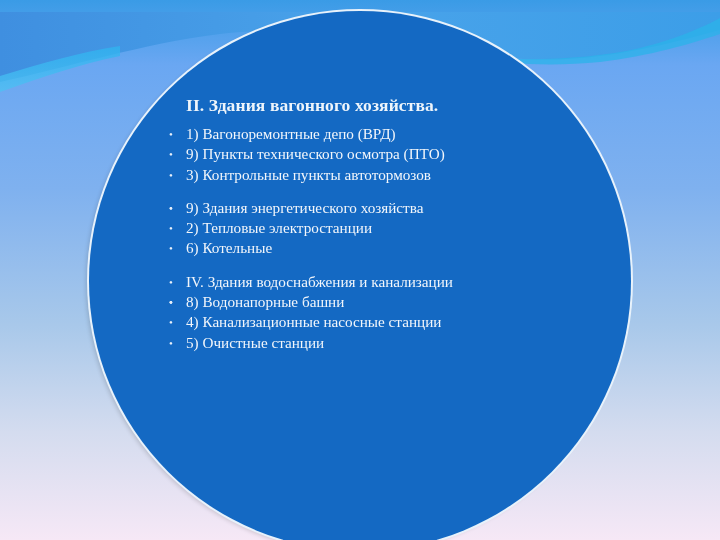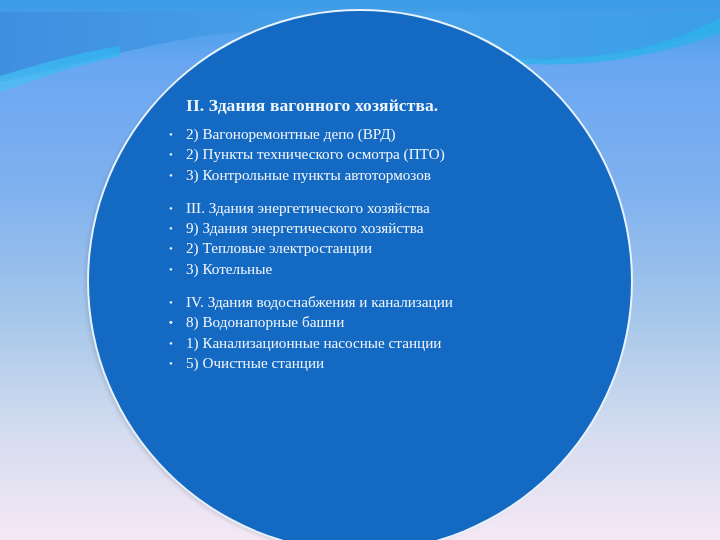--- a/index.html
+++ b/index.html
@@ -104,69 +104,68 @@
   </svg>
 
   <div class="ellipse"></div>
 
   <div class="content">
     <div class="title">II. Здания вагонного хозяйства.</div>
 
     <ul class="group">
       <li>
         <span class="bullet">•</span>
-        <span>2) Вагоноремонтные депо (ВРД)</span>
+        <span>1) Вагоноремонтные депо (ВРД)</span>
       </li>
       <li>
         <span class="bullet">•</span>
-        <span>2) Пункты технического осмотра (ПТО)</span>
+        <span>9) Пункты технического осмотра (ПТО)</span>
       </li>
       <li>
         <span class="bullet">•</span>
         <span>3) Контрольные пункты автотормозов</span>
       </li>
     </ul>
 
     <ul class="group">
       <li>
         <span class="bullet">•</span>
-        <span>III. Здания энергетического хозяйства</span>
       </li>
       <li>
         <span class="bullet">•</span>
         <span>9) Здания энергетического хозяйства</span>
       </li>
       <li>
         <span class="bullet">•</span>
         <span>2) Тепловые электростанции</span>
       </li>
       <li>
         <span class="bullet">•</span>
-        <span>3) Котельные</span>
+        <span>6) Котельные</span>
       </li>
     </ul>
 
     <ul class="group">
       <li>
         <span class="bullet">•</span>
         <span>IV. Здания водоснабжения и канализации</span>
       </li>
       <li>
         <span class="bullet">•</span>
       </li>
       <li>
         <span class="bullet">•</span>
       </li>
       <li>
         <span class="bullet">•</span>
         <span>8) Водонапорные башни</span>
       </li>
       <li>
         <span class="bullet">•</span>
-        <span>1) Канализационные насосные станции</span>
+        <span>4) Канализационные насосные станции</span>
       </li>
       <li>
         <span class="bullet">•</span>
         <span>5) Очистные станции</span>
       </li>
     </ul>
   </div>
 </div>
 
 </body></html>

